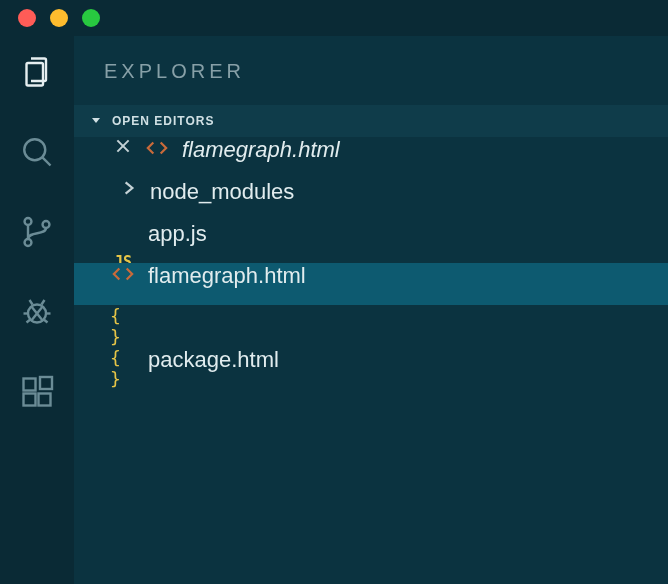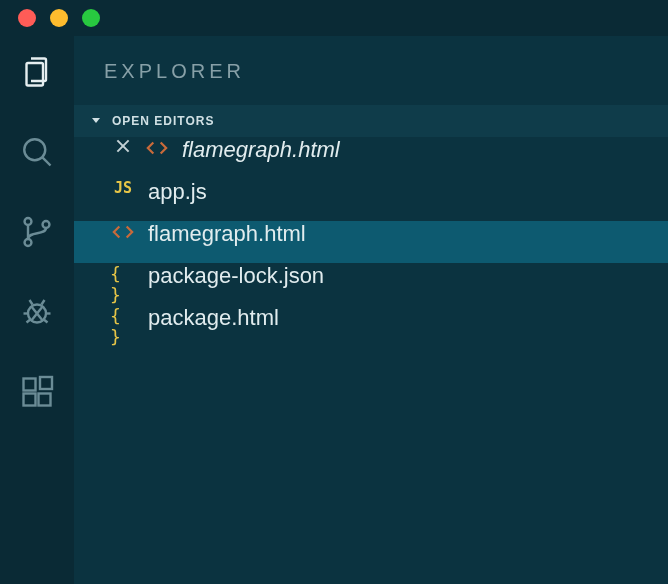--- a/index.html
+++ b/index.html
@@ -115,20 +115,21 @@
 
   .chevron-right {
     width: 18px; height: 18px; color: #c4d2d6;
   }
 
   
   .ic-html { color: #c96a3a; }
   .ic-js {
     color: #e6c547; font-weight: 700; font-size: 15px;
     font-family: "SFMono-Regular", Consolas, monospace;
+    margin-top: 32px;
   }
   .ic-log { color: #c4d2d6; }
   .ic-json { color: #e6c547; font-family: "SFMono-Regular", Consolas, monospace; font-size:18px;}
 </style>
 </head>
 <body>
 
 <div class="titlebar">
   <div class="traffic-light tl-red"></div>
   <div class="traffic-light tl-yellow"></div>
@@ -198,39 +199,44 @@
       </svg>
       <span class="icon-slot ic-html">
         <svg width="22" height="22" viewBox="0 0 24 24" fill="none" stroke="currentColor" stroke-width="2.4">
             <path d="M8 6l-6 6 6 6M16 6l6 6-6 6"></path>
           </svg>
       </span>
       <span class="filename">flamegraph.html</span>
     </div>
 
 
+    <div class="row folder-row">
+      <svg class="chevron-right" viewBox="0 0 16 16" fill="none" stroke="currentColor" stroke-width="2">
+          <path d="M5 3l6 5-6 5"></path>
+        </svg>
+      <span class="filename">node_modules</span>
+    </div>
 
     <div class="row file-row">
       <span class="icon-slot ic-js">JS</span>
       <span class="filename">app.js</span>
     </div>
 
     <div class="row file-row selected">
       <span class="icon-slot ic-html">
         <svg width="22" height="22" viewBox="0 0 24 24" fill="none" stroke="currentColor" stroke-width="2.4">
             <path d="M8 6l-6 6 6 6M16 6l6 6-6 6"></path>
           </svg>
       </span>
       <span class="filename">flamegraph.html</span>
     </div>
 
 
     <div class="row file-row">
       <span class="icon-slot ic-json">{ }</span>
-      <span class="filename">package-lock.json</span>
     </div>
 
     <div class="row file-row">
       <span class="icon-slot ic-json">{ }</span>
       <span class="filename">package.html</span>
     </div>
 
   </div>
 </div>
 

